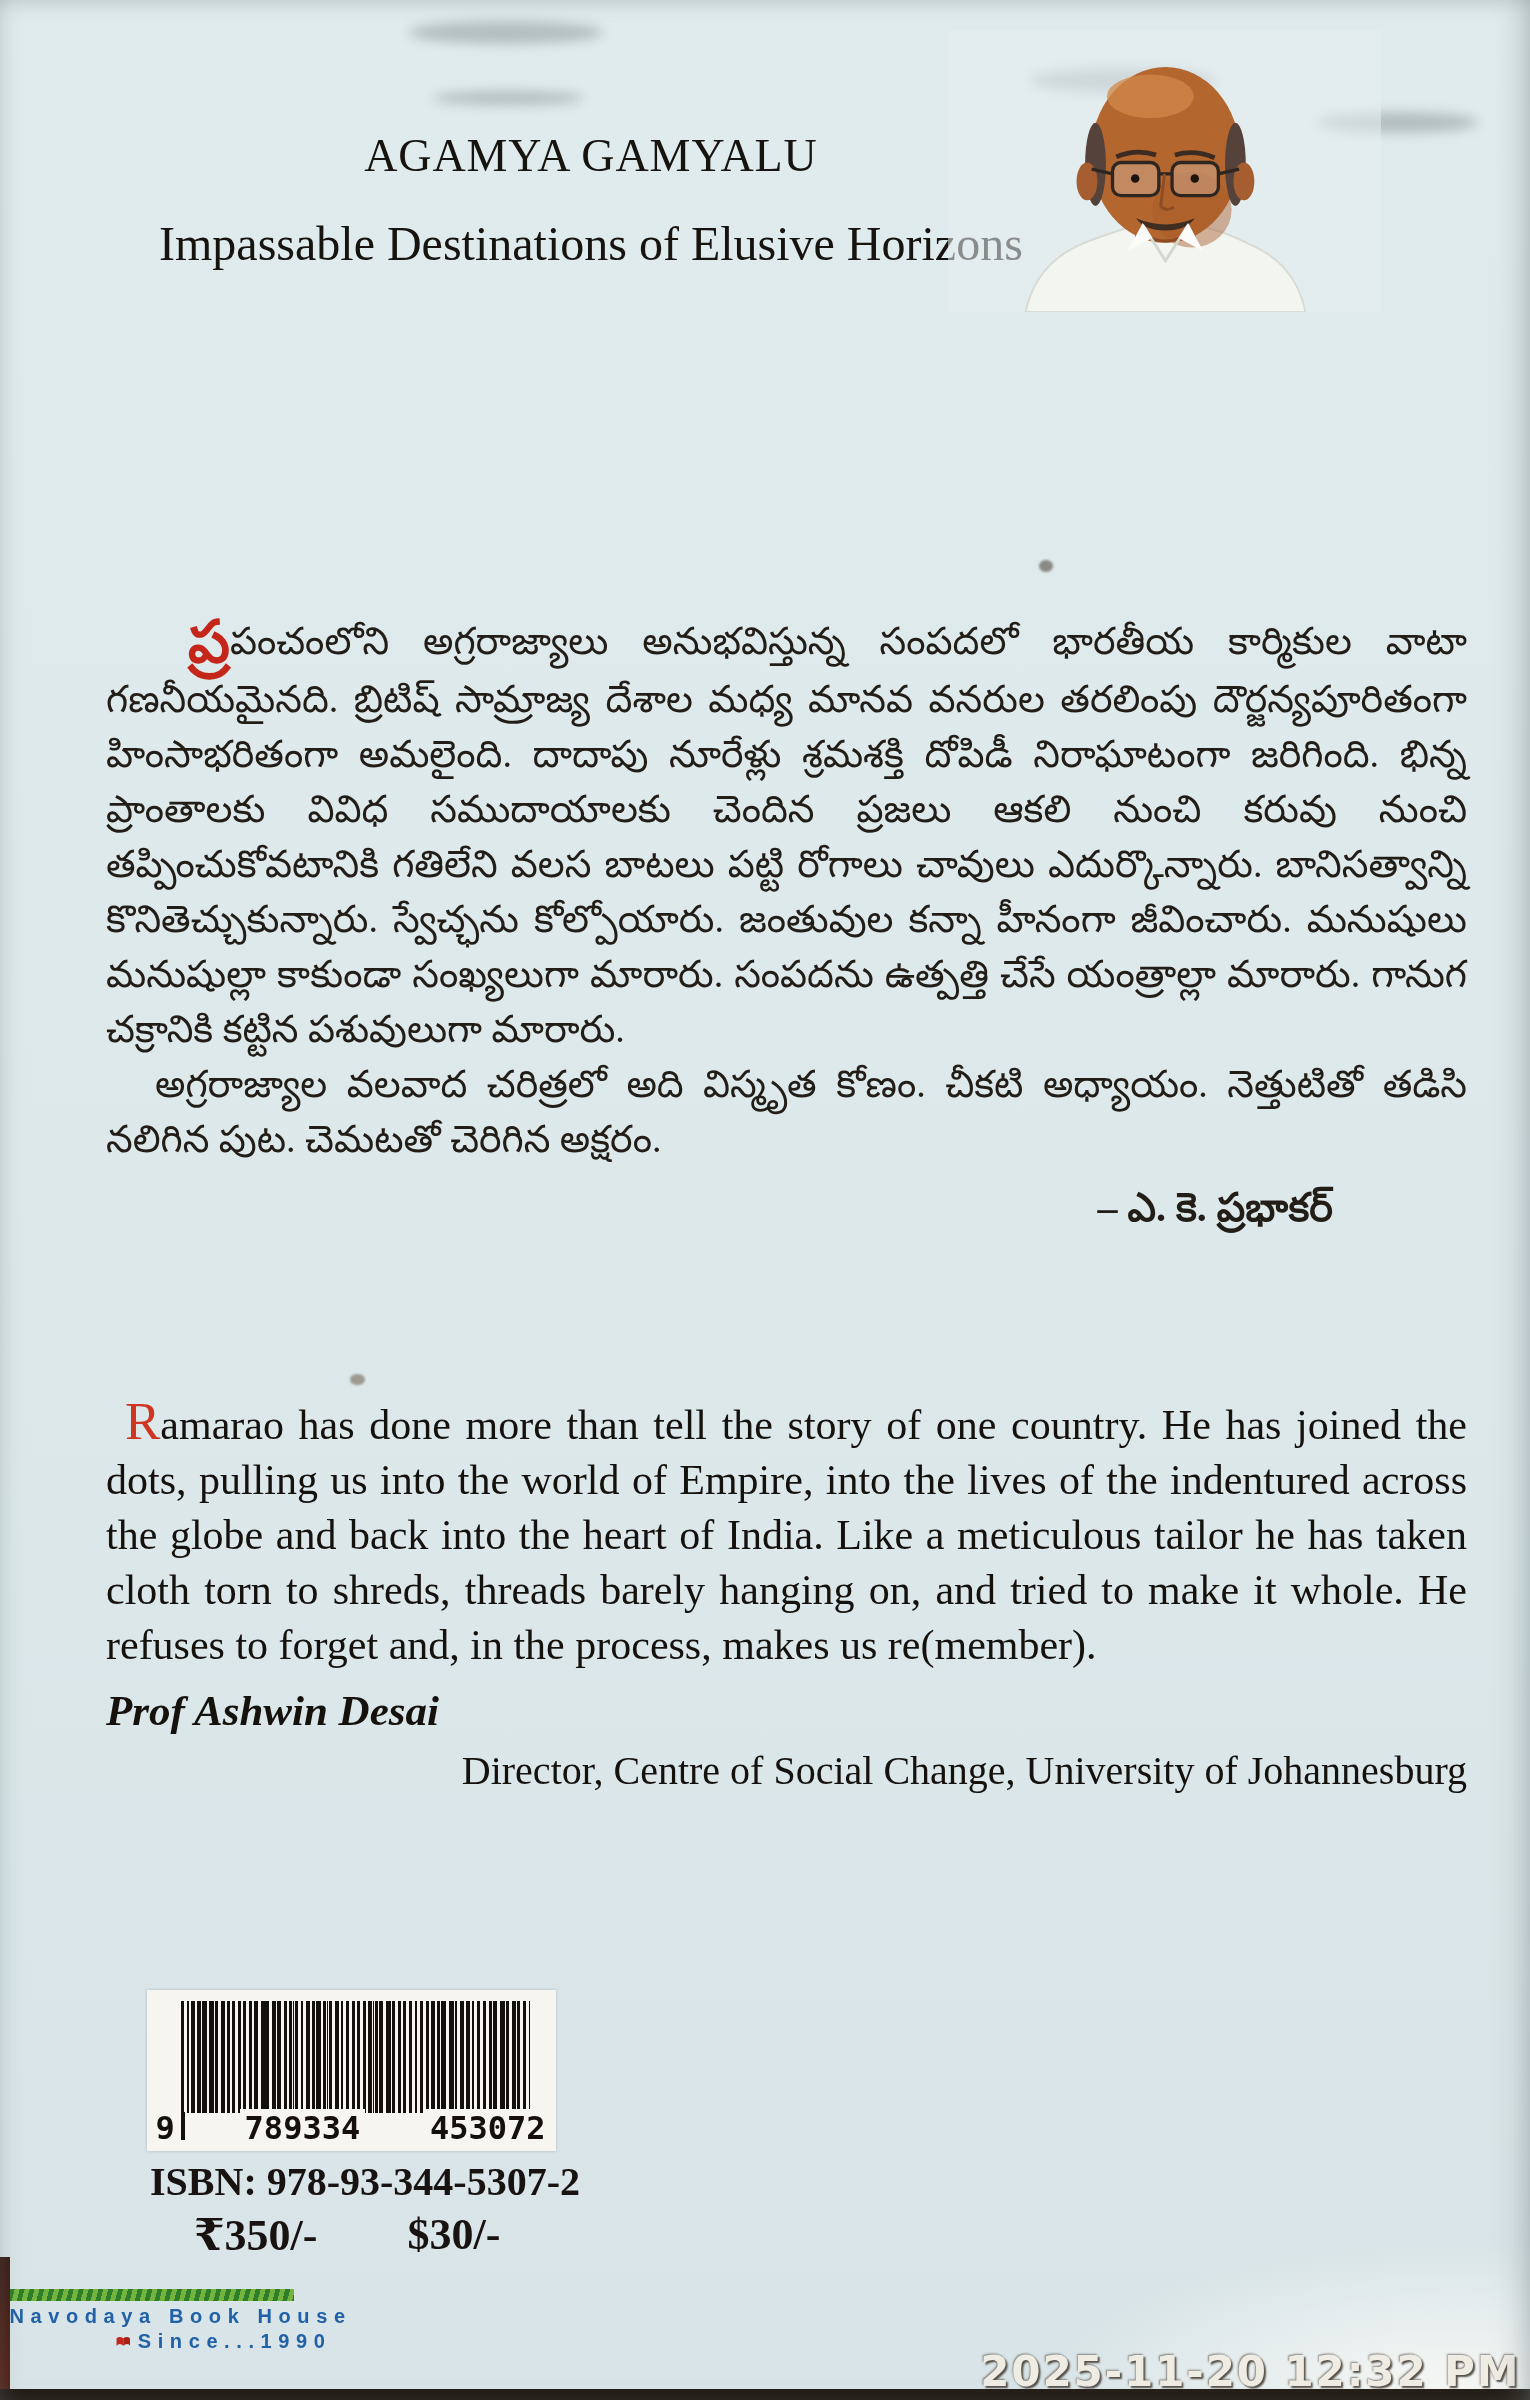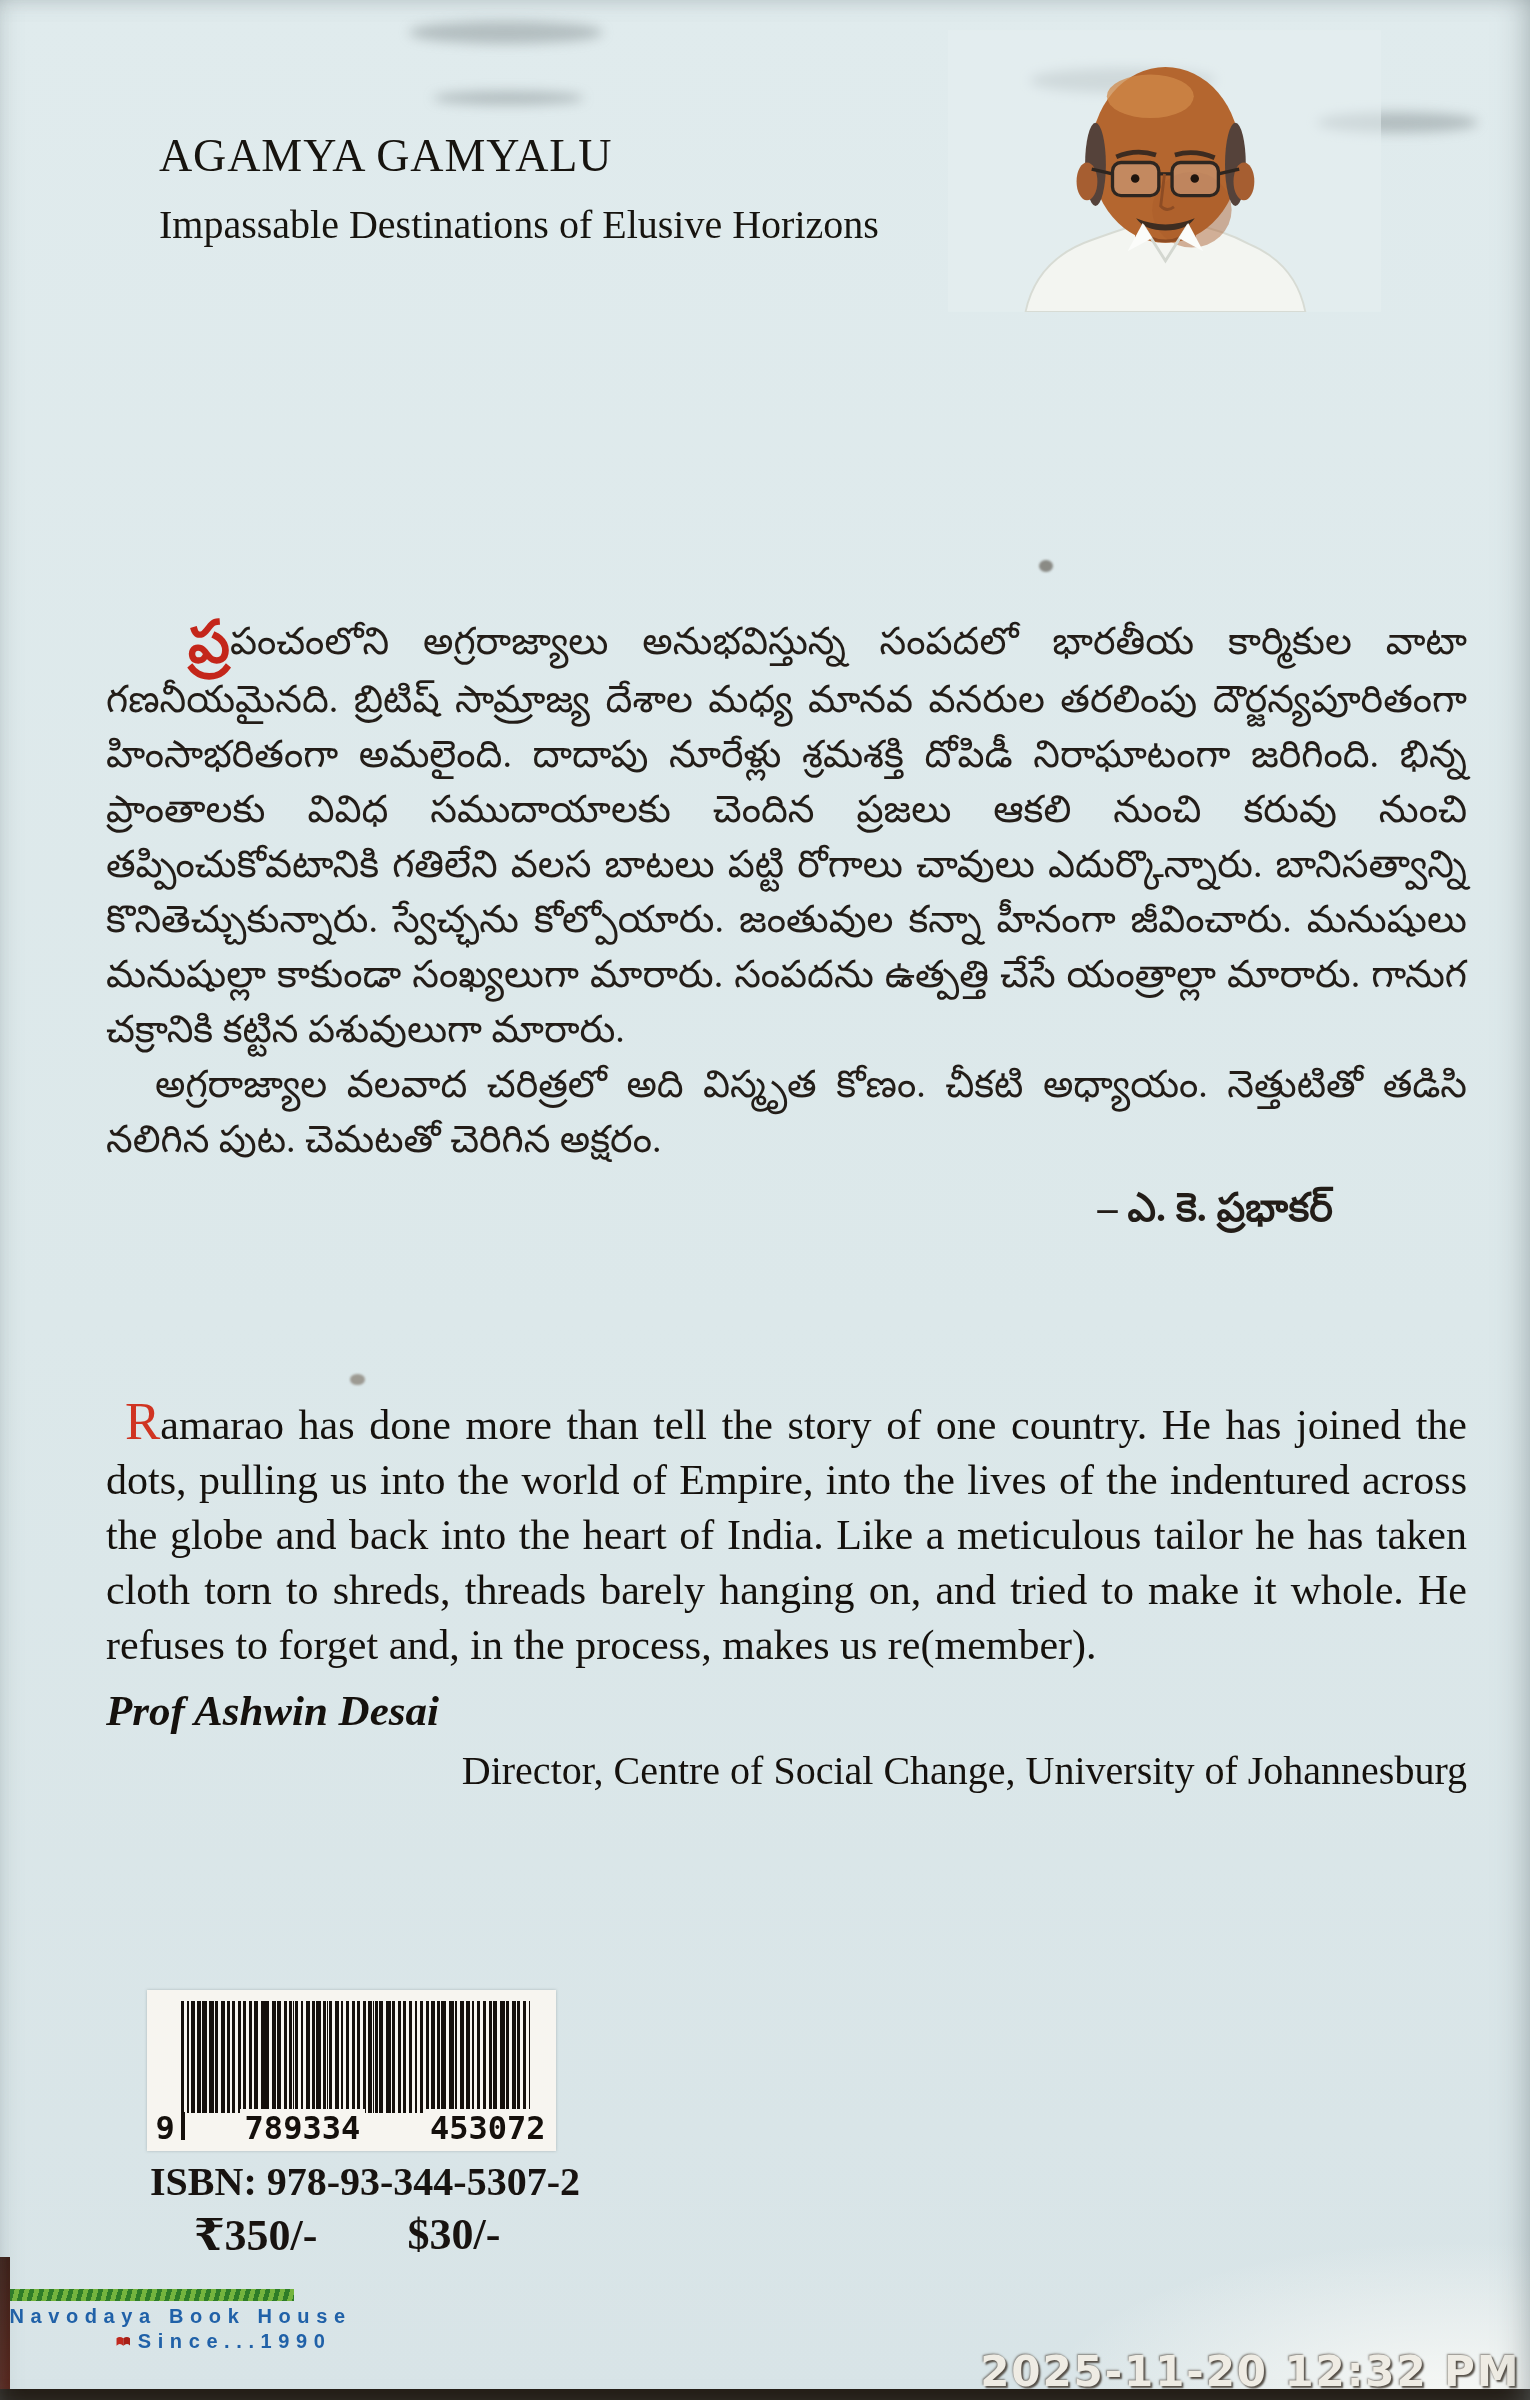--- a/index.html
+++ b/index.html
@@ -23,22 +23,22 @@
   .smudge{position:absolute;border-radius:50%;background:rgba(108,118,122,.38);filter:blur(5.7px);}
   .s1{left:409px;top:21px;width:194px;height:23px;}
   .s2{left:433px;top:91px;width:151px;height:14px;}
   .s3{left:1030px;top:68px;width:185px;height:24.6px;}
   .s4{left:1317px;top:112px;width:161px;height:21px;}
   .s5{left:1039px;top:560px;width:14px;height:12.3px;background:rgba(70,60,50,.55);filter:blur(0.9px);}
   .s6{left:350px;top:1374px;width:15px;height:11.4px;background:rgba(80,60,40,.45);filter:blur(0.9px);}
 
   
   .hdr{position:absolute;left:159px;top:129px;}
-  .title{font-size:46px;letter-spacing:0.9px;color:#17140f;}
-  .subtitle{font-size:40px;margin-top:19px;color:#17140f;}
+  .title{font-size:46px;letter-spacing:0.9px;color:#17140f;text-align:center;}
+  .subtitle{font-size:48px;margin-top:34px;color:#17140f;}
   .byline{font-size:41px;margin-top:45px;color:#17140f;}
 
   
   .photo{position:absolute;left:948px;top:30px;width:433px;height:282px;}
 
   
   .telugu{position:absolute;left:106px;top:613px;width:1361px;
     font-size:38px;line-height:55px;text-align:justify;color:#231d18;}
   .telugu p{margin:0;}
   .t-indent{text-indent:49px;}

